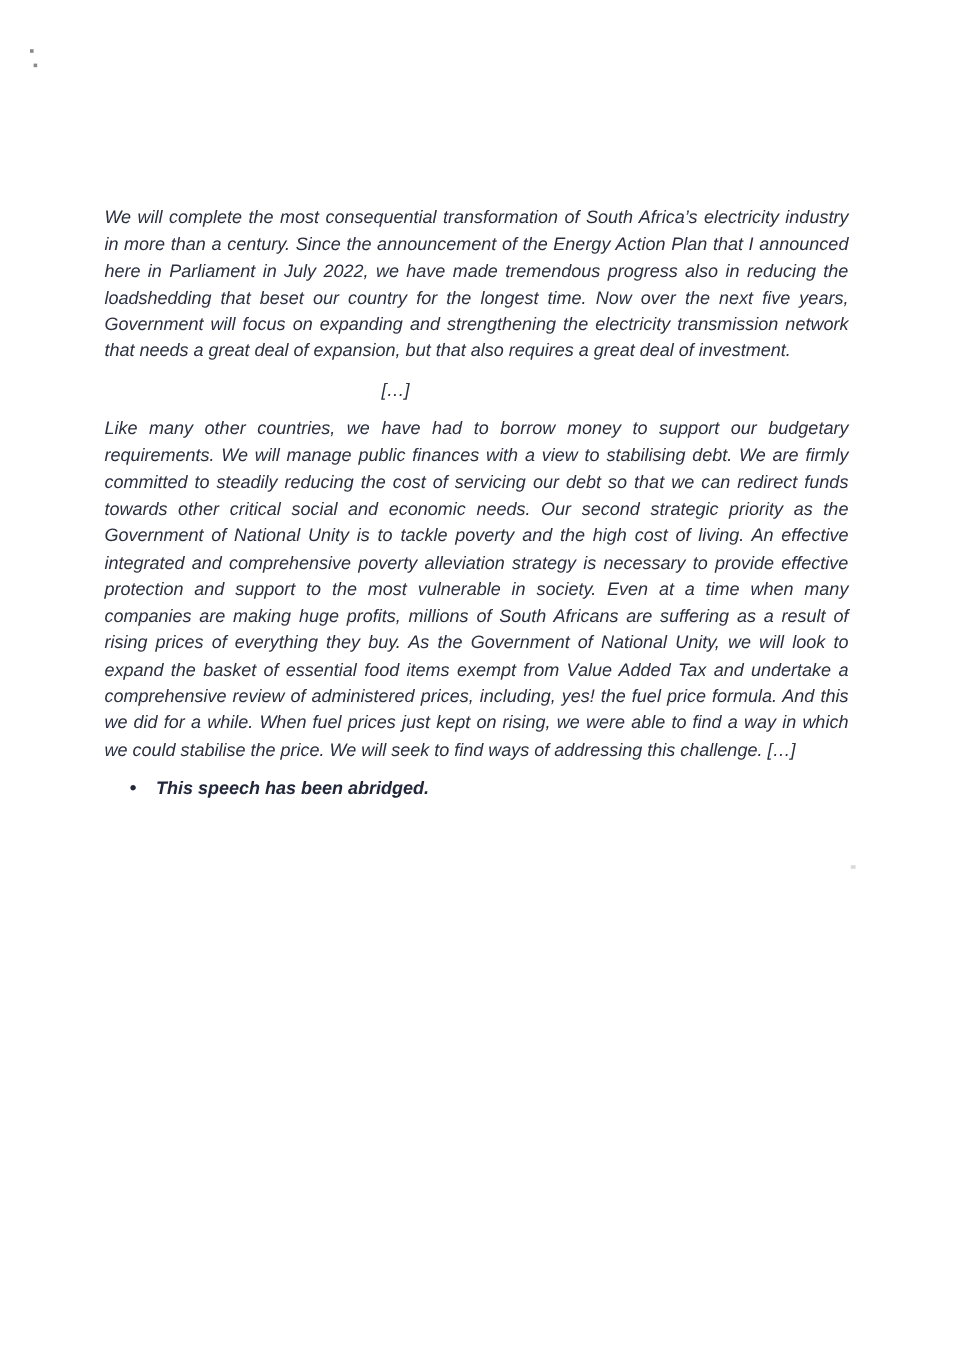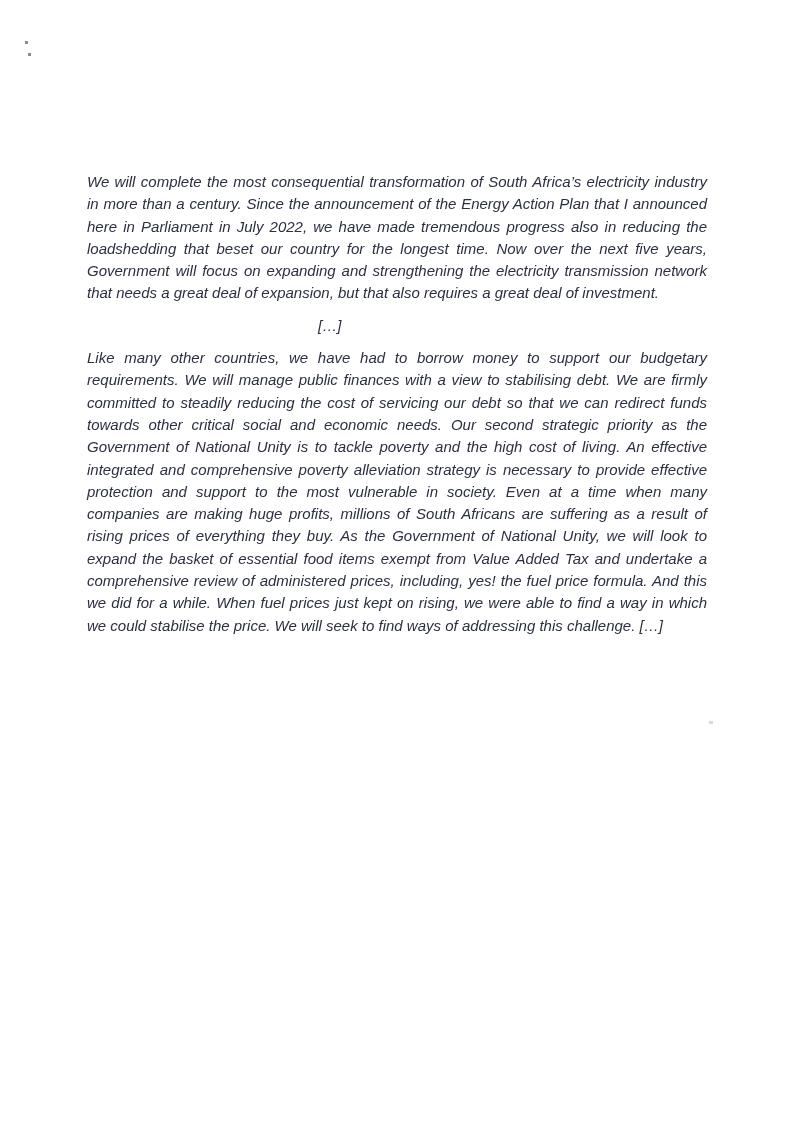--- a/index.html
+++ b/index.html
@@ -94,19 +94,22 @@
   <div class="scan-dot dot1"></div>
   <div class="scan-dot dot2"></div>
 
   <div class="content">
     <p class="body-text">We will complete the most consequential transformation of South Africa’s electricity industry in more than a century. Since the announcement of the Energy Action Plan that I announced here in Parliament in July 2022, we have made tremendous progress also in reducing the loadshedding that beset our country for the longest time. Now over the next five years, Government will focus on expanding and strengthening the electricity transmission network that needs a great deal of expansion, but that also requires a great deal of investment.</p>
 
     <p class="omission">[…]</p>
 
     <p class="body-text">Like many other countries, we have had to borrow money to support our budgetary requirements. We will manage public finances with a view to stabilising debt. We are firmly committed to steadily reducing the cost of servicing our debt so that we can redirect funds towards other critical social and economic needs. Our second strategic priority as the Government of National Unity is to tackle poverty and the high cost of living. An effective integrated and comprehensive poverty alleviation strategy is necessary to provide effective protection and support to the most vulnerable in society. Even at a time when many companies are making huge profits, millions of South Africans are suffering as a result of rising prices of everything they buy. As the Government of National Unity, we will look to expand the basket of essential food items exempt from Value Added Tax and undertake a comprehensive review of administered prices, including, yes! the fuel price formula. And this we did for a while. When fuel prices just kept on rising, we were able to find a way in which we could stabilise the price. We will seek to find ways of addressing this challenge.  […]</p>
 
+    <ul class="bullets">
+      <li class="bullet-item">This speech has been abridged.</li>
+    </ul>
   </div>
 
   <div class="scan-mark"></div>
 
   <div class="page-number">10</div>
 
 </div>
 
 </body></html>

